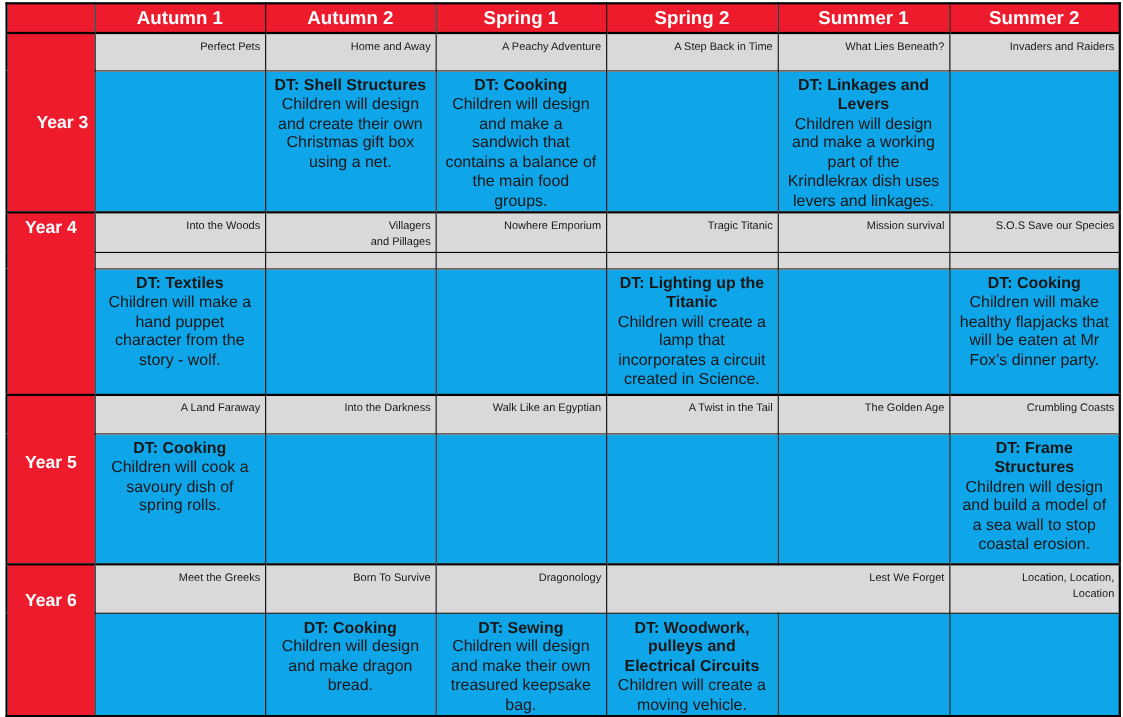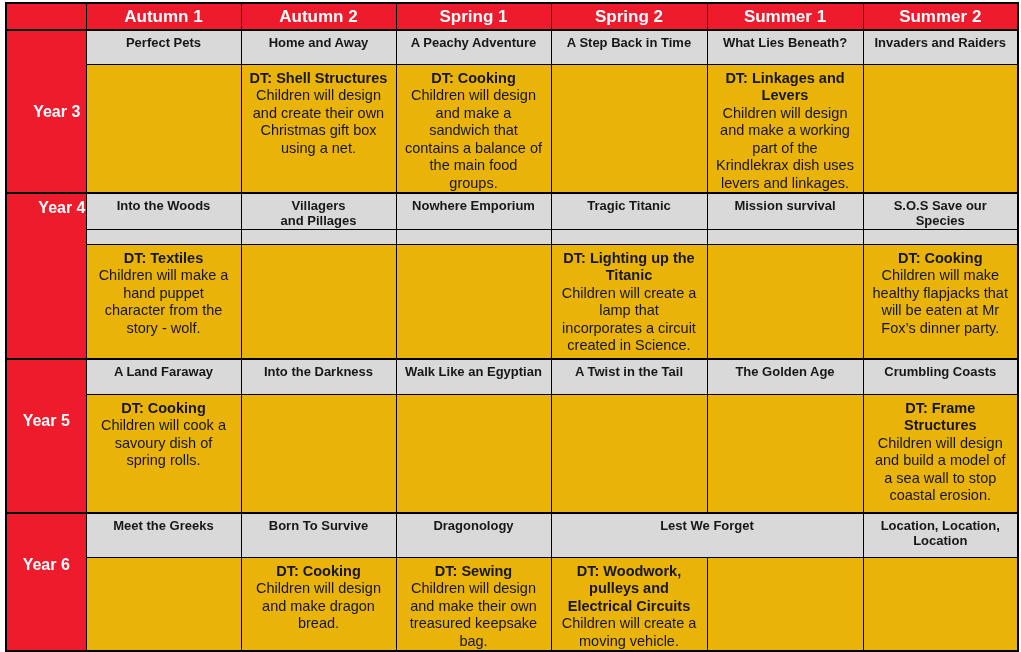--- a/index.html
+++ b/index.html
@@ -28,33 +28,33 @@
     background:var(--red); color:var(--white-text);
     font-weight:bold; font-size:17px; text-align:center; vertical-align:middle;
   }
   .corner{background:var(--red);}
   
   td.ylab{
     background:var(--red); color:var(--white-text);
     font-weight:bold; font-size:16px; text-align:center;
   }
   td.ylab-y3{vertical-align:middle;padding-left:21px;}
-  td.ylab-y4{vertical-align:top; padding-top:5px;text-align:right;}
+  td.ylab-y4{vertical-align:top; padding-top:5px;}
   td.ylab-y5{vertical-align:top; padding-top:52px;margin-left:36px;}
-  td.ylab-y6{vertical-align:top; padding-top:42px;}
+  td.ylab-y6{vertical-align:top; padding-top:24px;}
   
   td.topic{
-    background:var(--gray); vertical-align:top; text-align:center;
-    font-weight:bold; font-size:13px; line-height:15px; padding:4px 4px 0 4px;
+    background:var(--gray); vertical-align:top; text-align:right;
+    font-weight:normal; font-size:10px; line-height:15px; padding:4px 4px 0 4px;
   }
   td.topic .t{white-space:pre-line;}
   td.thin{background:var(--gray);}
   
   td.project{
-    background:#eab308; vertical-align:top; text-align:center;
+    background:#0ea5e9; vertical-align:top; text-align:center;
     font-size:14.5px; line-height:17.5px; padding:5px 7px 0 7px;
   }
   td.project .pt{font-weight:bold;}
 </style>
 </head>
 <body>
 
 <div class="sheet">
 <table class="curriculum">
   <colgroup>

